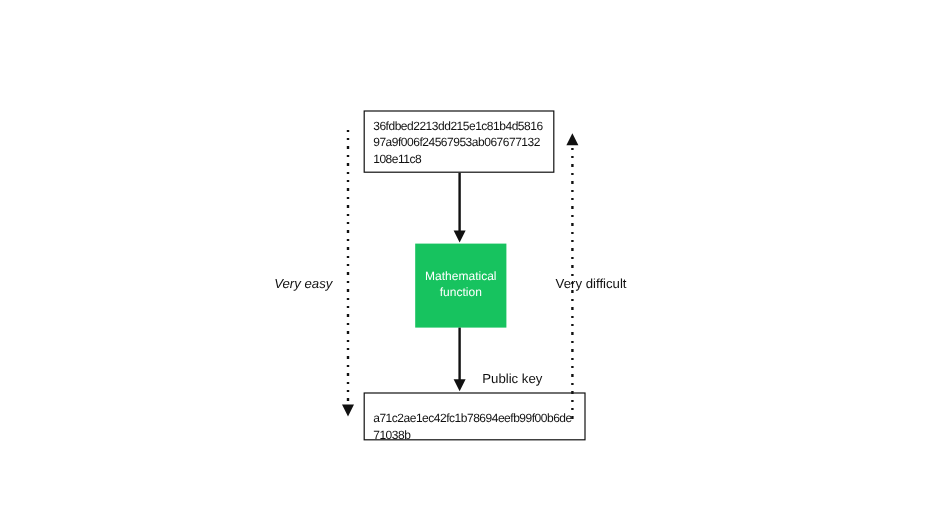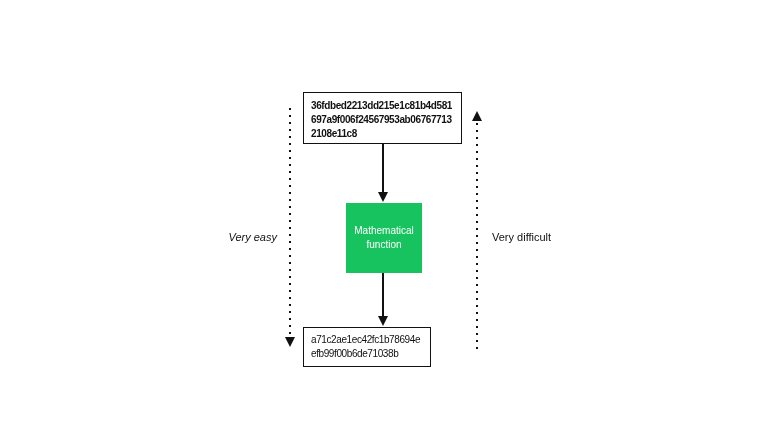--- a/index.html
+++ b/index.html
@@ -83,42 +83,43 @@
     line-height: 14px;
     color: #111111;
   }
 </style>
 </head>
 <body>
 
 <div class="canvas">
 
 
-  <div class="abs key-box" style="left:303px; top:92px; width:159px; height:52px;font-weight:bold;">
+  <div class="abs key-box" style="left:303px; top:92px; width:159px; height:52px;">
     <span>36fdbed2213dd215e1c81b4d581697a9f006f24567953ab067677132108e11c8</span>
   </div>
 
   <div class="abs solid-line" style="left:382px; top:144px; height:49px;"></div>
   <div class="abs arrow-head-down" style="left:378px; top:192px;"></div>
 
   <div class="abs function-box" style="left: 346px; top: 203px; width: 76px; height: 70px; background: rgb(23, 195, 95);">
     <span>Mathematical function</span>
   </div>
 
   <div class="abs solid-line" style="left:382px; top:273px; height:44px;"></div>
   <div class="abs arrow-head-down" style="left:378px; top:316px;"></div>
 
+  <div class="abs key-label" style="left:303px; top:309px; width:149px;">Public key</div>
 
-  <div class="abs key-box" style="left:303px; top:327px; width:128px; height:40px; padding-top:5px;">
+  <div class="abs key-box" style="left:303px; top:327px; width:185px; height:40px; padding-top:15px;">
     <span>a71c2ae1ec42fc1b78694eefb99f00b6de71038b</span>
   </div>
 
   <div class="abs dotted-line" style="left:289px; top:108px; height:228px;"></div>
   <div class="abs arrow-head-down" style="left:285px; top:337px;"></div>
 
   <div class="abs side-label" style="left:187px; top:230px; width:90px; text-align:right;font-style:italic;">Very easy</div>
 
   <div class="abs arrow-head-up" style="left:472px; top:111px;"></div>
   <div class="abs dotted-line" style="left:476px; top:123px; height:229px;"></div>
 
-  <div class="abs side-label" style="left:492px; top:230px;">Very difficult</div>
+  <div class="abs side-label" style="left:463px; top:230px;">Very difficult</div>
 
 </div>
 
 </body></html>

